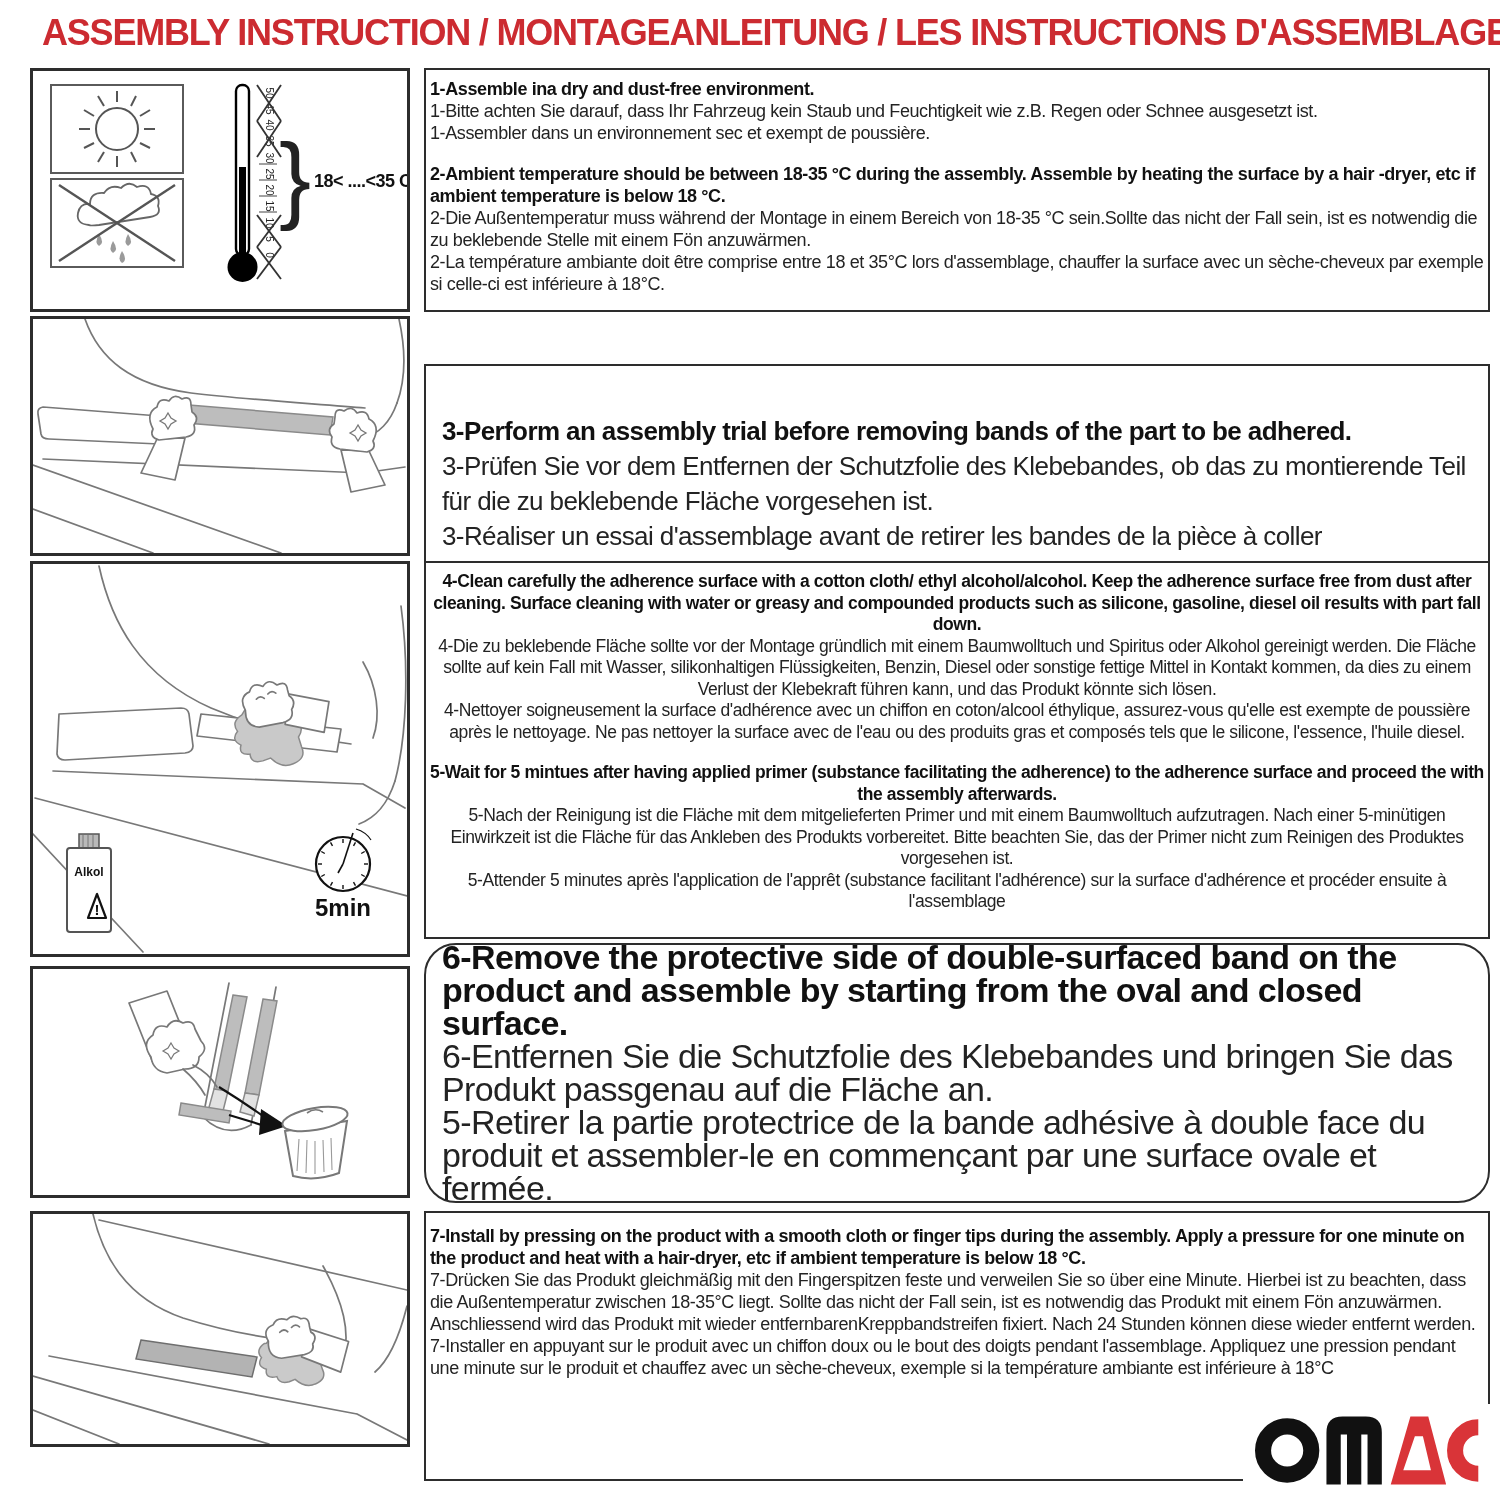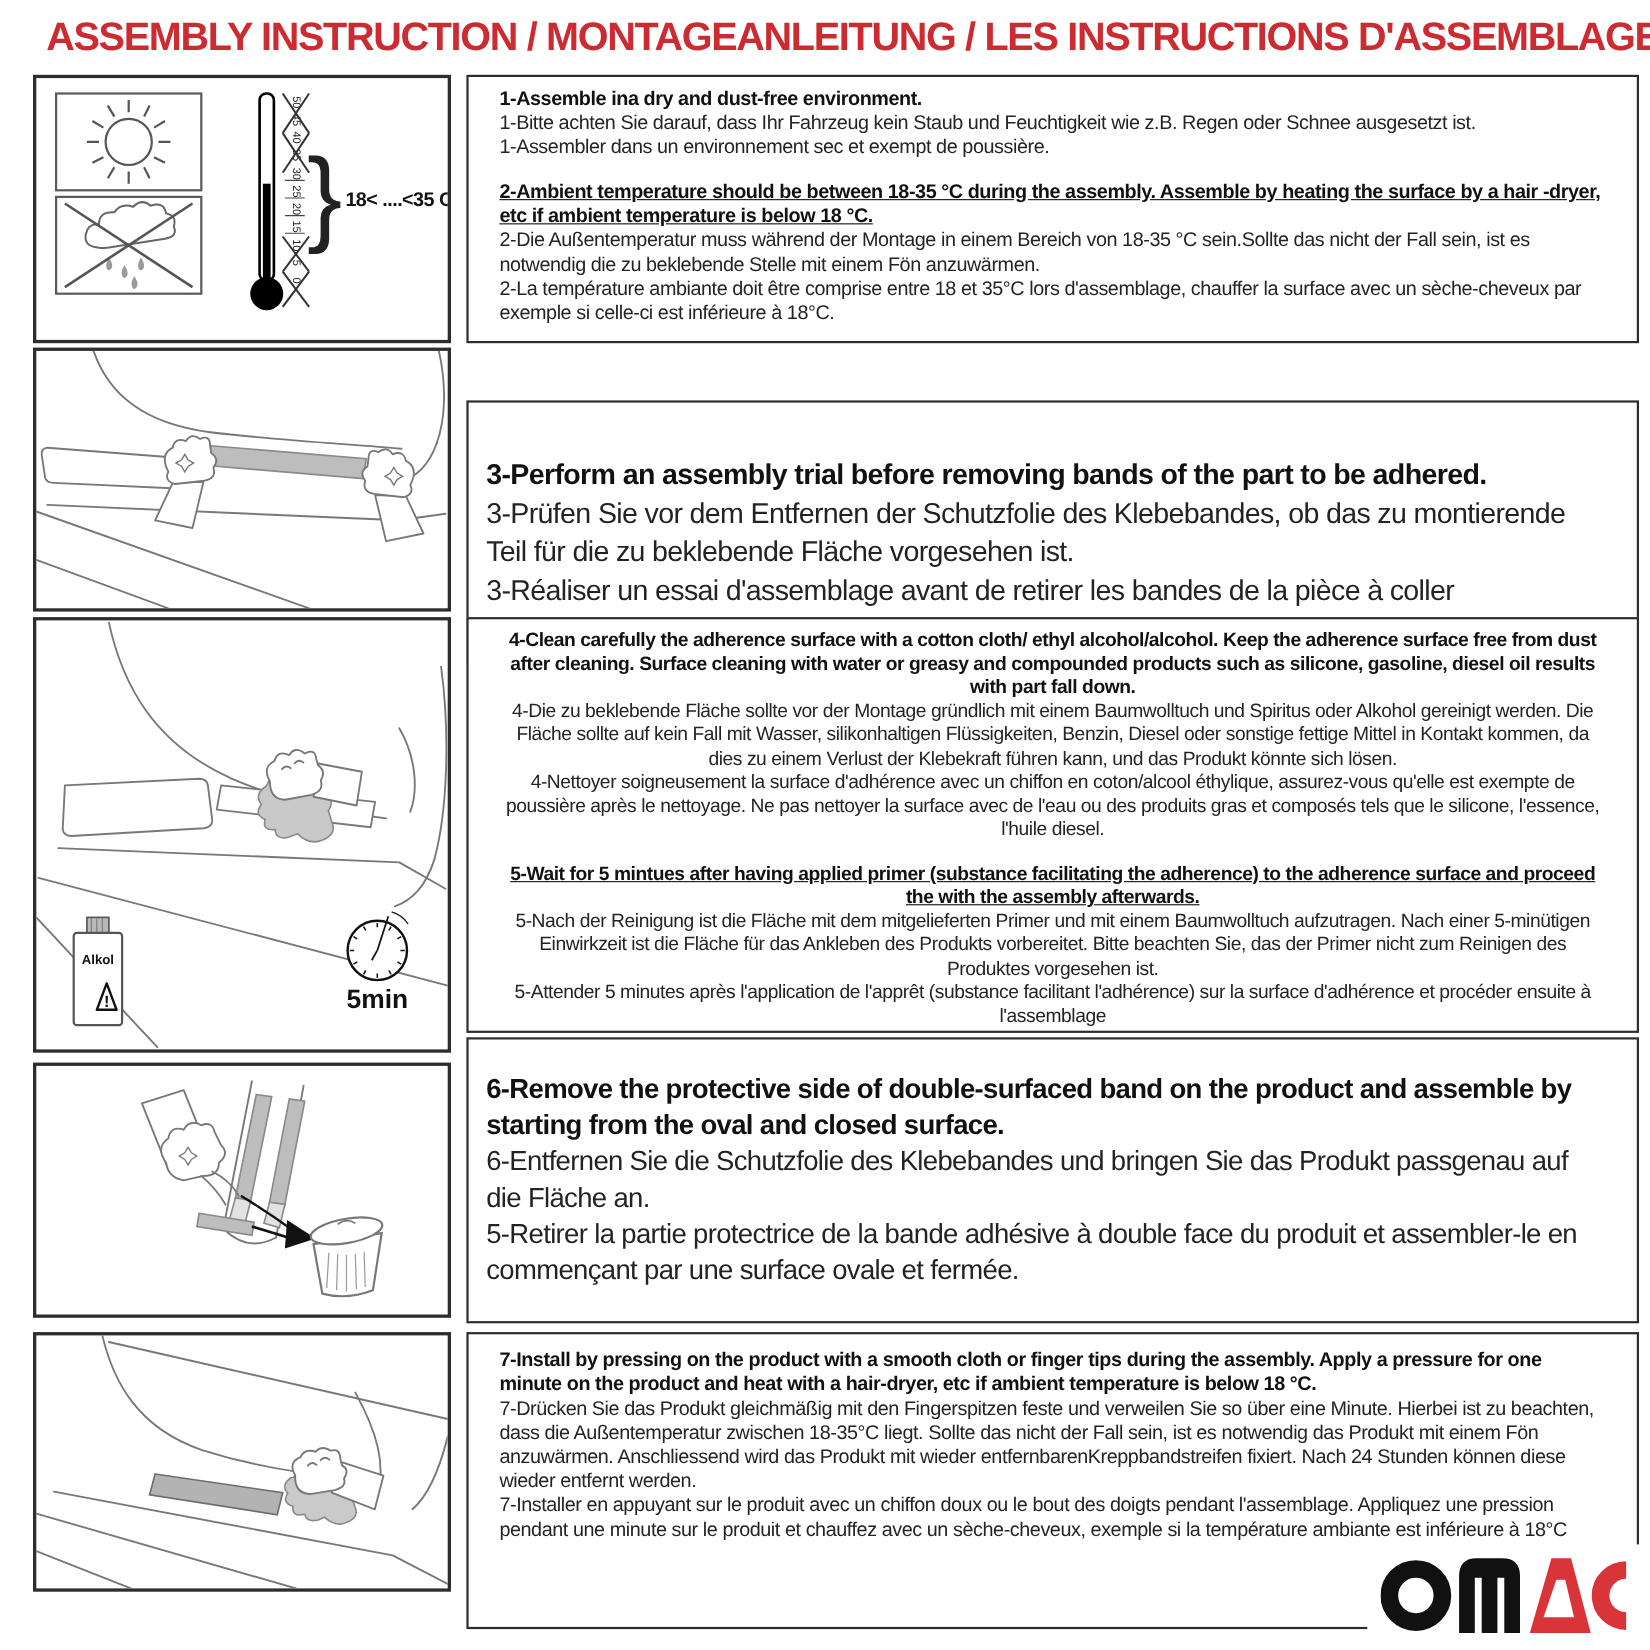--- a/index.html
+++ b/index.html
@@ -1,28 +1,28 @@
 <!DOCTYPE html>
 <html><head>
 <meta charset="utf-8">
 <style>
   html,body{margin:0;padding:0;background:#fff;}
   body{width:1500px;height:1500px;position:relative;font-family:"Liberation Sans",sans-serif;overflow:hidden;}
   .page-title{position:absolute;left:42px;top:12px;font-size:36px;font-weight:bold;color:#cc2b31;letter-spacing:-1.2px;white-space:nowrap;}
   .box{position:absolute;background:#fff;box-sizing:border-box;}
   .ill{left:30px;width:380px;border:3px solid #2d2d2d;}
-  .txt{left:424px;width:1066px;border:2px solid #2d2d2d;color:#232323;padding:8px 28px;}
+  .txt{left:424px;width:1066px;border:2px solid #2d2d2d;color:#232323;padding:8px 4px;}
   .ill svg{display:block;width:100%;height:100%;}
   p{margin:0;}
   .en{font-weight:bold;color:#111;}
-  .gap{margin-top:19px;text-decoration:underline;}
+  .gap{margin-top:19px;}
   .txt-s{font-size:18px;line-height:22px;letter-spacing:-0.4px;}
   .txt-xs{font-size:17.5px;line-height:21.5px;letter-spacing:-0.4px;}
   .txt-l{font-size:26px;line-height:35px;letter-spacing:-0.6px;}
-  .txt-m{font-size:25px;line-height:33px;letter-spacing:-0.6px;}
+  .txt-m{font-size:34px;line-height:33px;letter-spacing:-0.6px;border-radius:32px;}
   .vcenter{display:flex;flex-direction:column;justify-content:center;}
   
   .r1l{top:68px;height:244px;}   .r1r{top:68px;height:244px;}
   .r2l{top:316px;height:240px;}  .r2r{top:316px;height:240px;padding-left:16px;margin-top:48px;}
   .r3l{top:561px;height:396px;}  .r3r{top:561px;height:378px;text-align:center;}
   .r4l{top:966px;height:232px;}  .r4r{top:943px;height:260px;padding-left:16px;}
   .r5l{top:1211px;height:236px;} .r5r{top:1211px;height:270px;padding-top:12px;}
   .logo-wrap{position:absolute;left:1243px;top:1404px;width:257px;height:92px;background:#fff;display:flex;align-items:center;justify-content:center;}
   .sr-only{position:absolute;width:1px;height:1px;overflow:hidden;clip:rect(0 0 0 0);}
   .line-art{stroke:#787878;stroke-width:1.7;fill:none;stroke-linecap:round;stroke-linejoin:round;}

